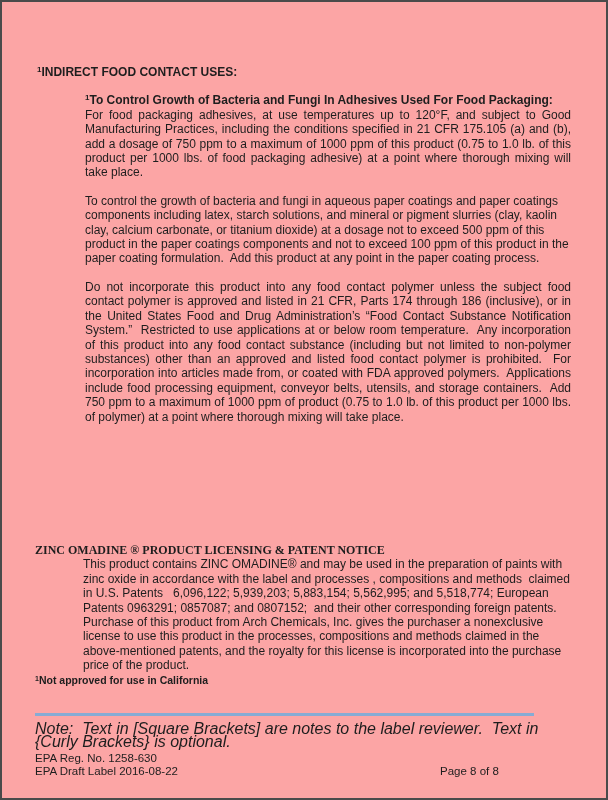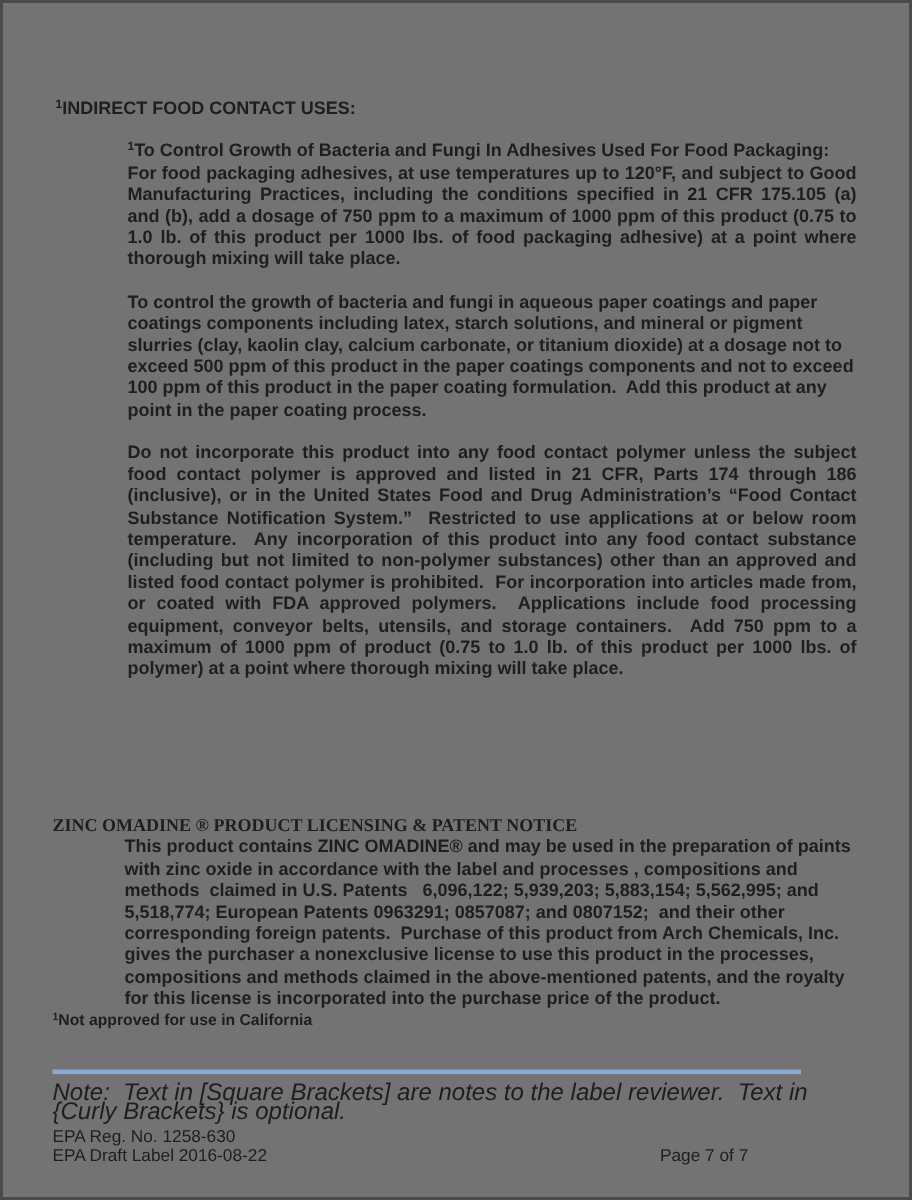--- a/index.html
+++ b/index.html
@@ -2,32 +2,32 @@
 <html><head>
 <meta charset="utf-8">
 <style>
   html, body { margin: 0; padding: 0; background: #ffffff; }
   * { box-sizing: border-box; }
 
   .page {
     position: relative;
     width: 608px;
     height: 800px;
-    background: #737373;
+    background: #fca5a5;
     border: 2px solid #4a4a4a;
     font-family: "Liberation Sans", "DejaVu Sans", sans-serif;
     color: #1e1e1e;
     overflow: hidden;
   }
 
   .flow { padding: 63px 35px 0 35px; }
 
   .doc-text { font-size: 12px; line-height: 14.4px; margin-left: 48px; }
   .heading { font-weight: 700; }
-  .body-text { white-space: pre-wrap; font-weight: bold; }
+  .body-text { white-space: pre-wrap; }
   .justify { text-align: justify; }
 
   sup.fn {
     font-size: 8px;
     line-height: 0;
     vertical-align: 4px;
     font-weight: 700;
   }
 
   .section { margin-top: 14px; }
@@ -91,17 +91,17 @@
   <div class="footnote">
     <sup class="fn">1</sup><span>Not approved for use in California</span>
   </div>
 
   <div class="footer">
     <div class="divider"></div>
     <div class="note">Note:  Text in [Square Brackets] are notes to the label reviewer.  Text in {Curly Brackets} is optional.</div>
     <div>EPA Reg. No. 1258-630</div>
     <div class="lastrow">
       <span>EPA Draft Label 2016-08-22</span>
-      <span class="pageno">Page 7 of 7</span>
+      <span class="pageno">Page 8 of 8</span>
     </div>
   </div>
 
 </div>
 
 </body></html>

